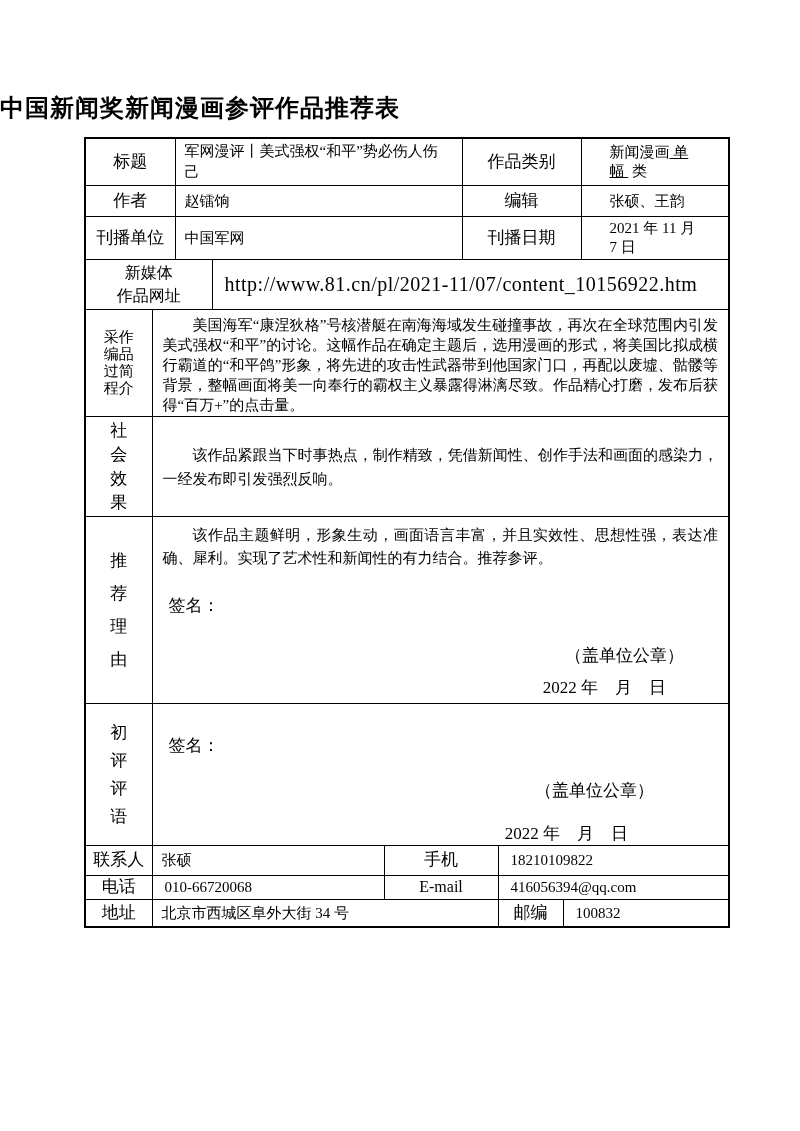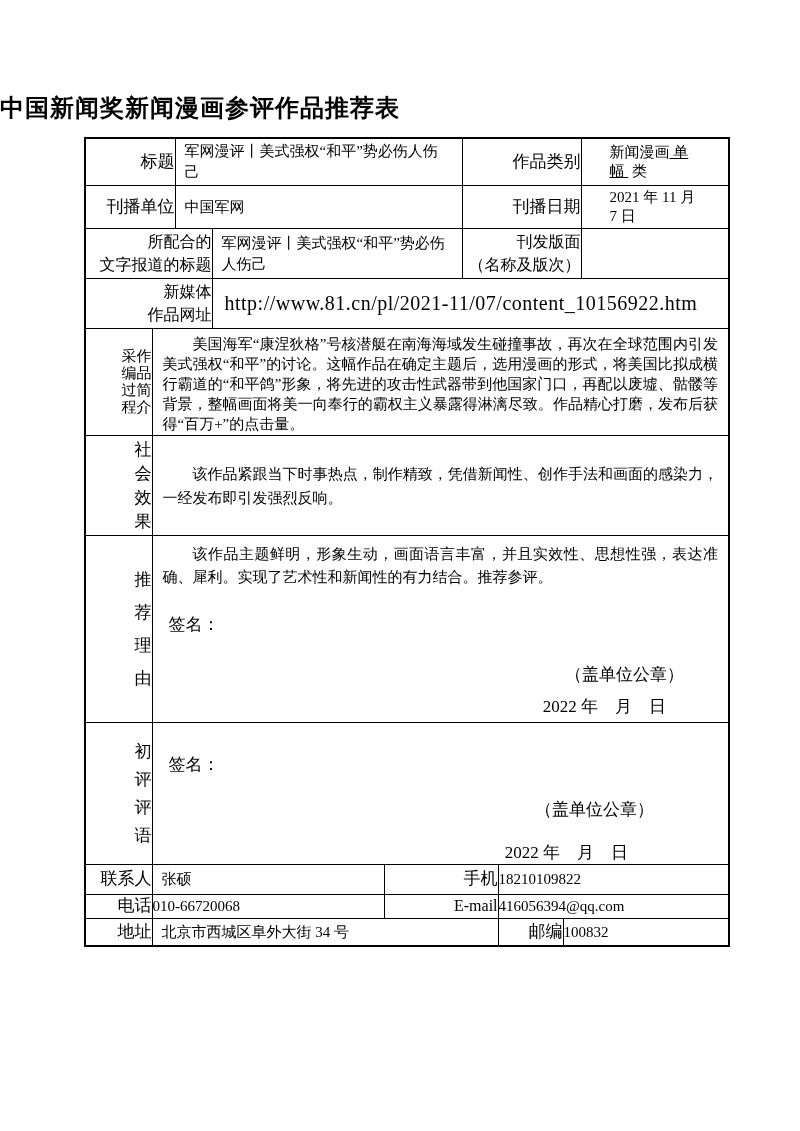--- a/index.html
+++ b/index.html
@@ -31,21 +31,21 @@
   }
   table.form {
     border-width: 2px;
   }
   td {
     padding: 0;
     overflow: hidden;
     vertical-align: middle;
   }
   .lbl {
-    text-align: right;
+    text-align: center;
     font-size: 17px;
     white-space: pre-line;
     line-height: 1.35;
     margin-left: 16px;
   }
   .lbl-sm {
     font-size: 16px;
     line-height: 1.4;
   }
   .val {
@@ -113,21 +113,21 @@
   .init-val .sign-line { margin-top: 30px; }
   .init-val .seal-line { margin-top: 22px; padding-right: 74px; }
   .init-val .date-line { margin-top: 20px; padding-right: 100px; }
   .url-val {
     font-size: 20px;
     padding: 13px 12px;
     letter-spacing: 0.5px;
   }
   .num-val {
     font-size: 15px;
-    padding: 2px 0;
+    padding: 2px 12px;
   }
 </style>
 </head>
 <body>
 
 <div class="page">
 
   <h1 class="doc-title">中国新闻奖新闻漫画参评作品推荐表</h1>
 
   <table class="form">
@@ -144,36 +144,34 @@
     </colgroup>
 
     <tbody>
         <tr style="height:47px">
       <td colspan="2" class="lbl">标题</td>
       <td colspan="3" class="val">军网漫评丨美式强权“和平”势必伤人伤己</td>
       <td colspan="3" class="lbl">作品类别</td>
       <td class="val-mid"><span>新闻漫画</span><span class="u">&nbsp;单幅&nbsp;</span><span>&nbsp;类</span></td>
     </tr>
 
+    <tr style="height:31px">
+      <td colspan="2" class="lbl">作者</td>
+      <td colspan="3" class="val">赵镭饷</td>
+      <td colspan="3" class="lbl">编辑</td>
+      <td class="val-mid">张硕、王韵</td>
+    </tr>
 
     <tr style="height:32px">
       <td colspan="2" class="lbl">刊播单位</td>
       <td colspan="3" class="val">中国军网</td>
       <td colspan="3" class="lbl">刊播日期</td>
       <td class="val-mid">2021 年 11 月 7 日</td>
     </tr>
 
-    <tr style="height:50px">
-      <td colspan="3" class="lbl lbl-sm">所配合的
-文字报道的标题</td>
-      <td colspan="2" class="val">军网漫评丨美式强权“和平”势必伤人伤己</td>
-      <td colspan="3" class="lbl lbl-sm">刊发版面
-（名称及版次）</td>
-      <td class="val-mid"></td>
-    </tr>
 
     <tr style="height:48px">
       <td colspan="3" class="lbl lbl-sm">新媒体
 作品网址</td>
       <td colspan="6" class="url-val">http://www.81.cn/pl/2021-11/07/content_10156922.htm</td>
     </tr>
 
     <tr style="height:107px">
       <td class="lbl process-lbl">采作
 编品

